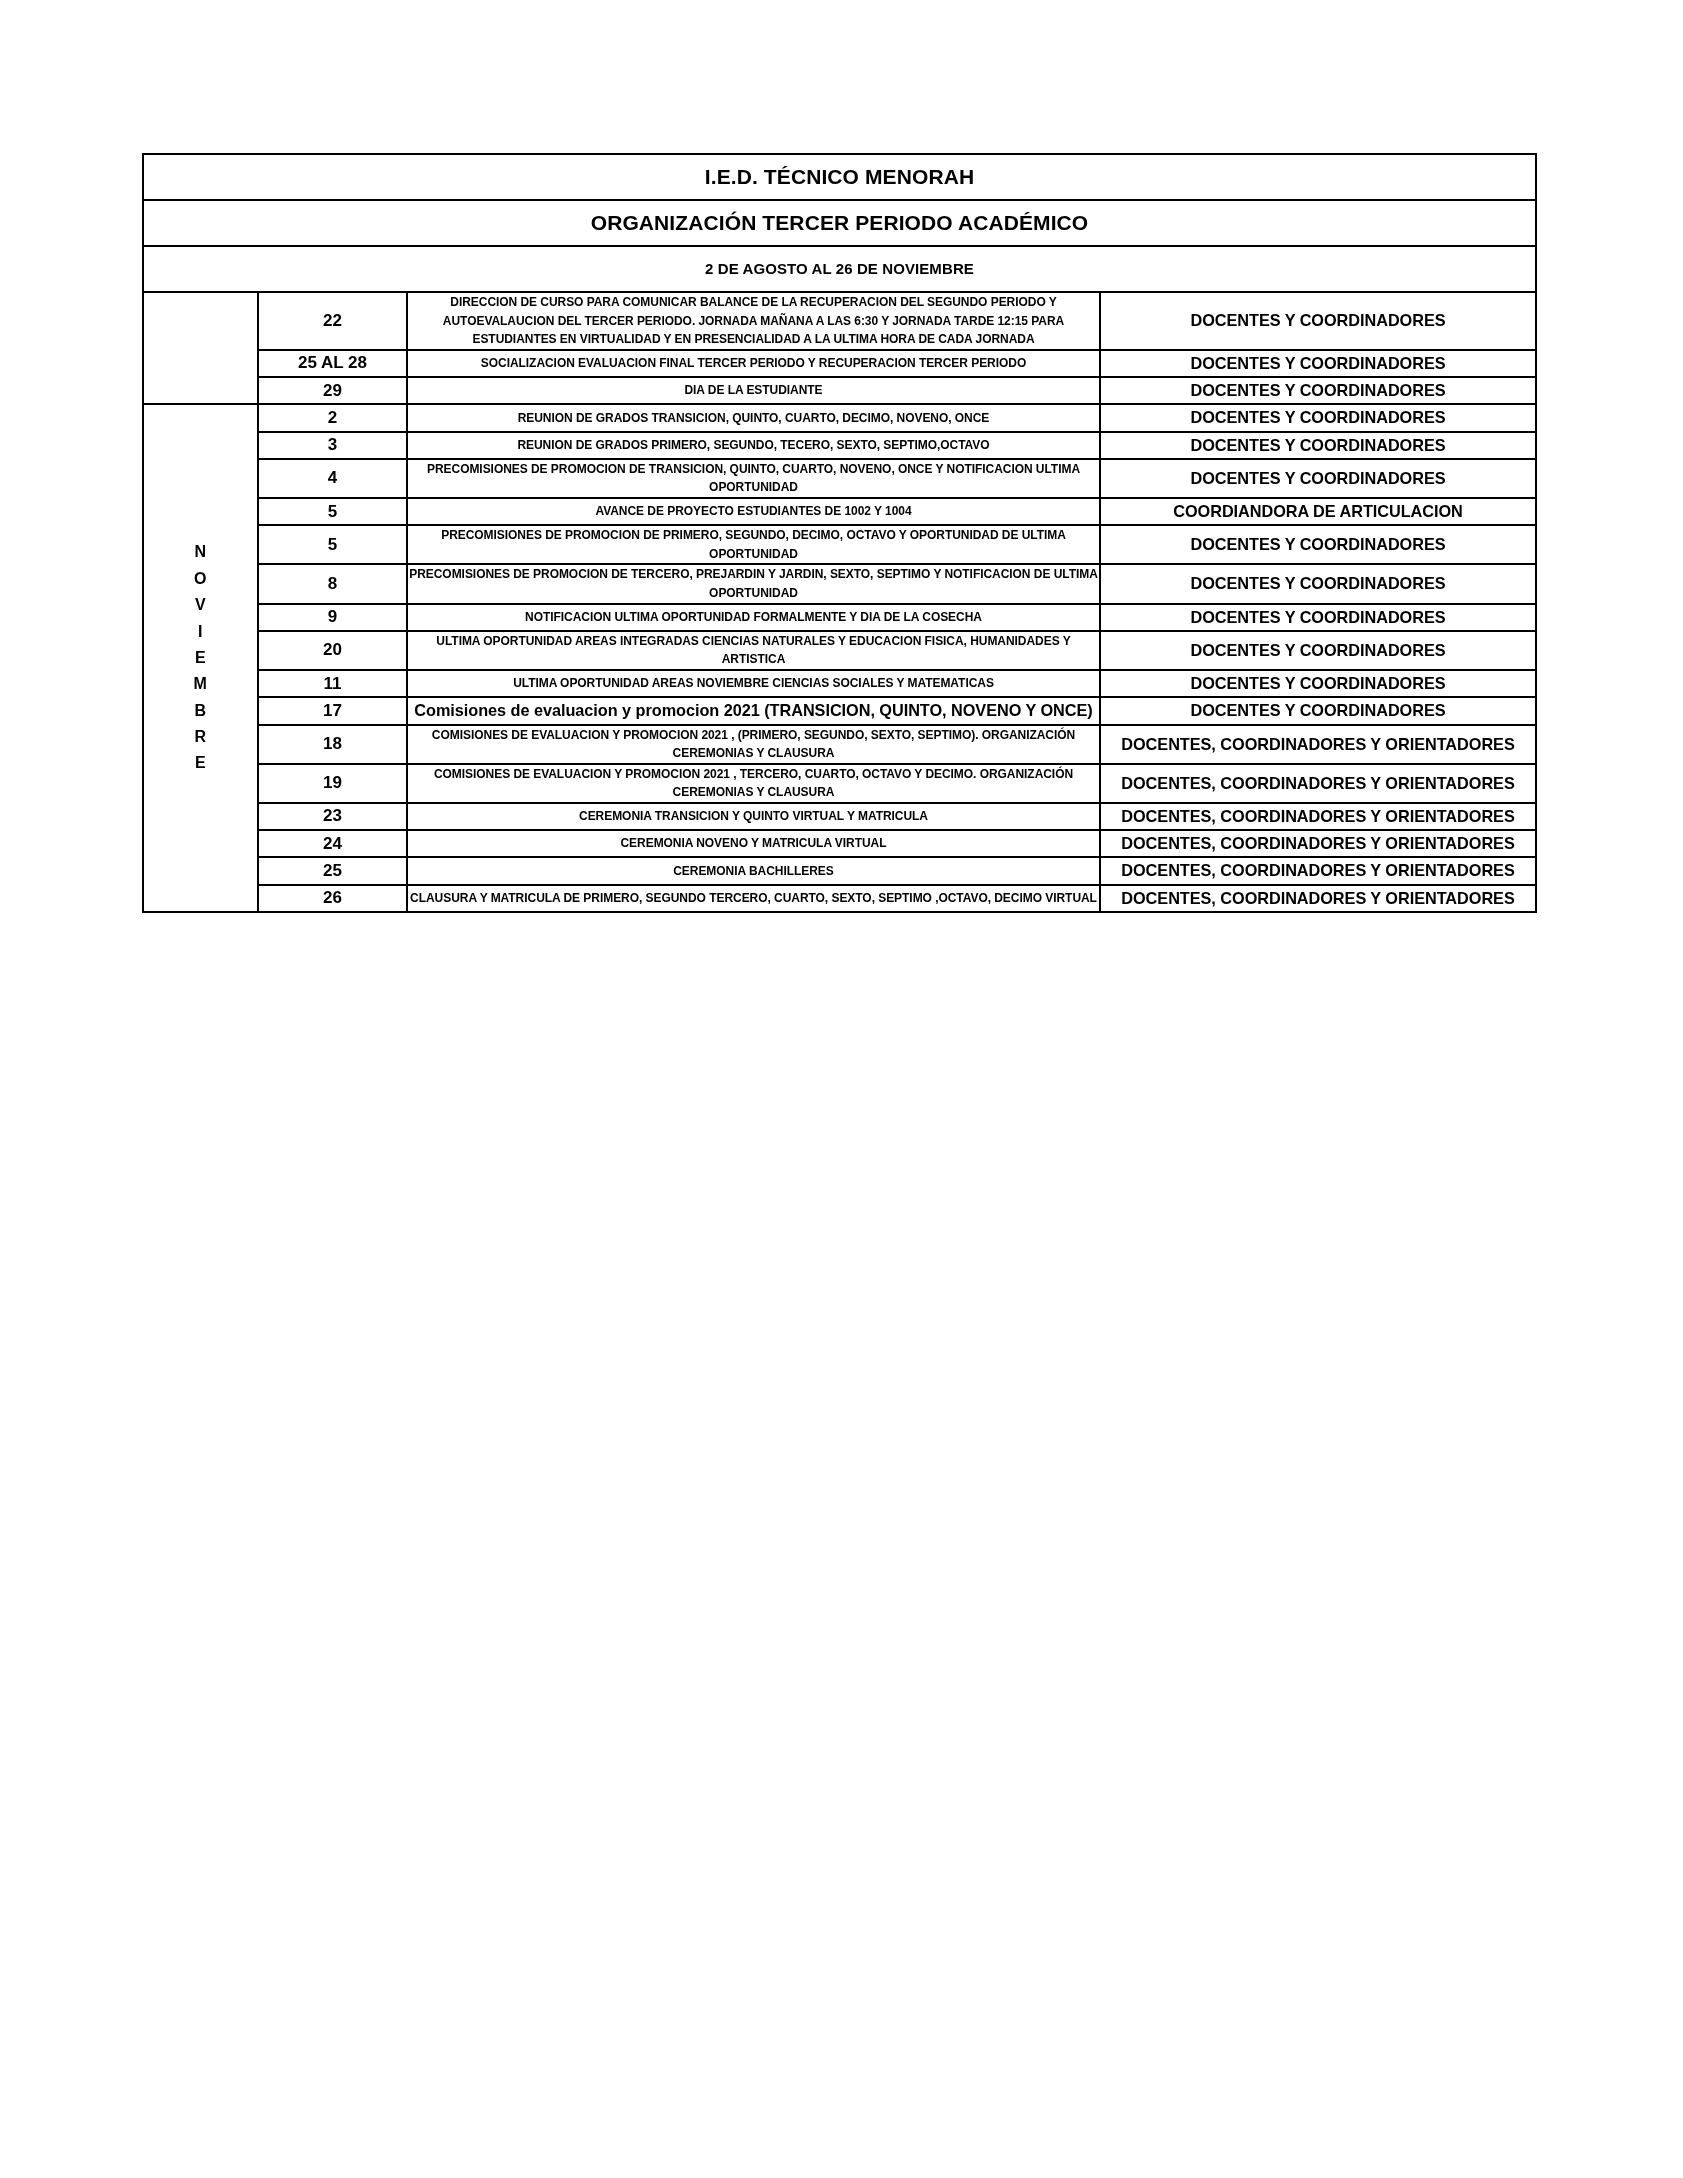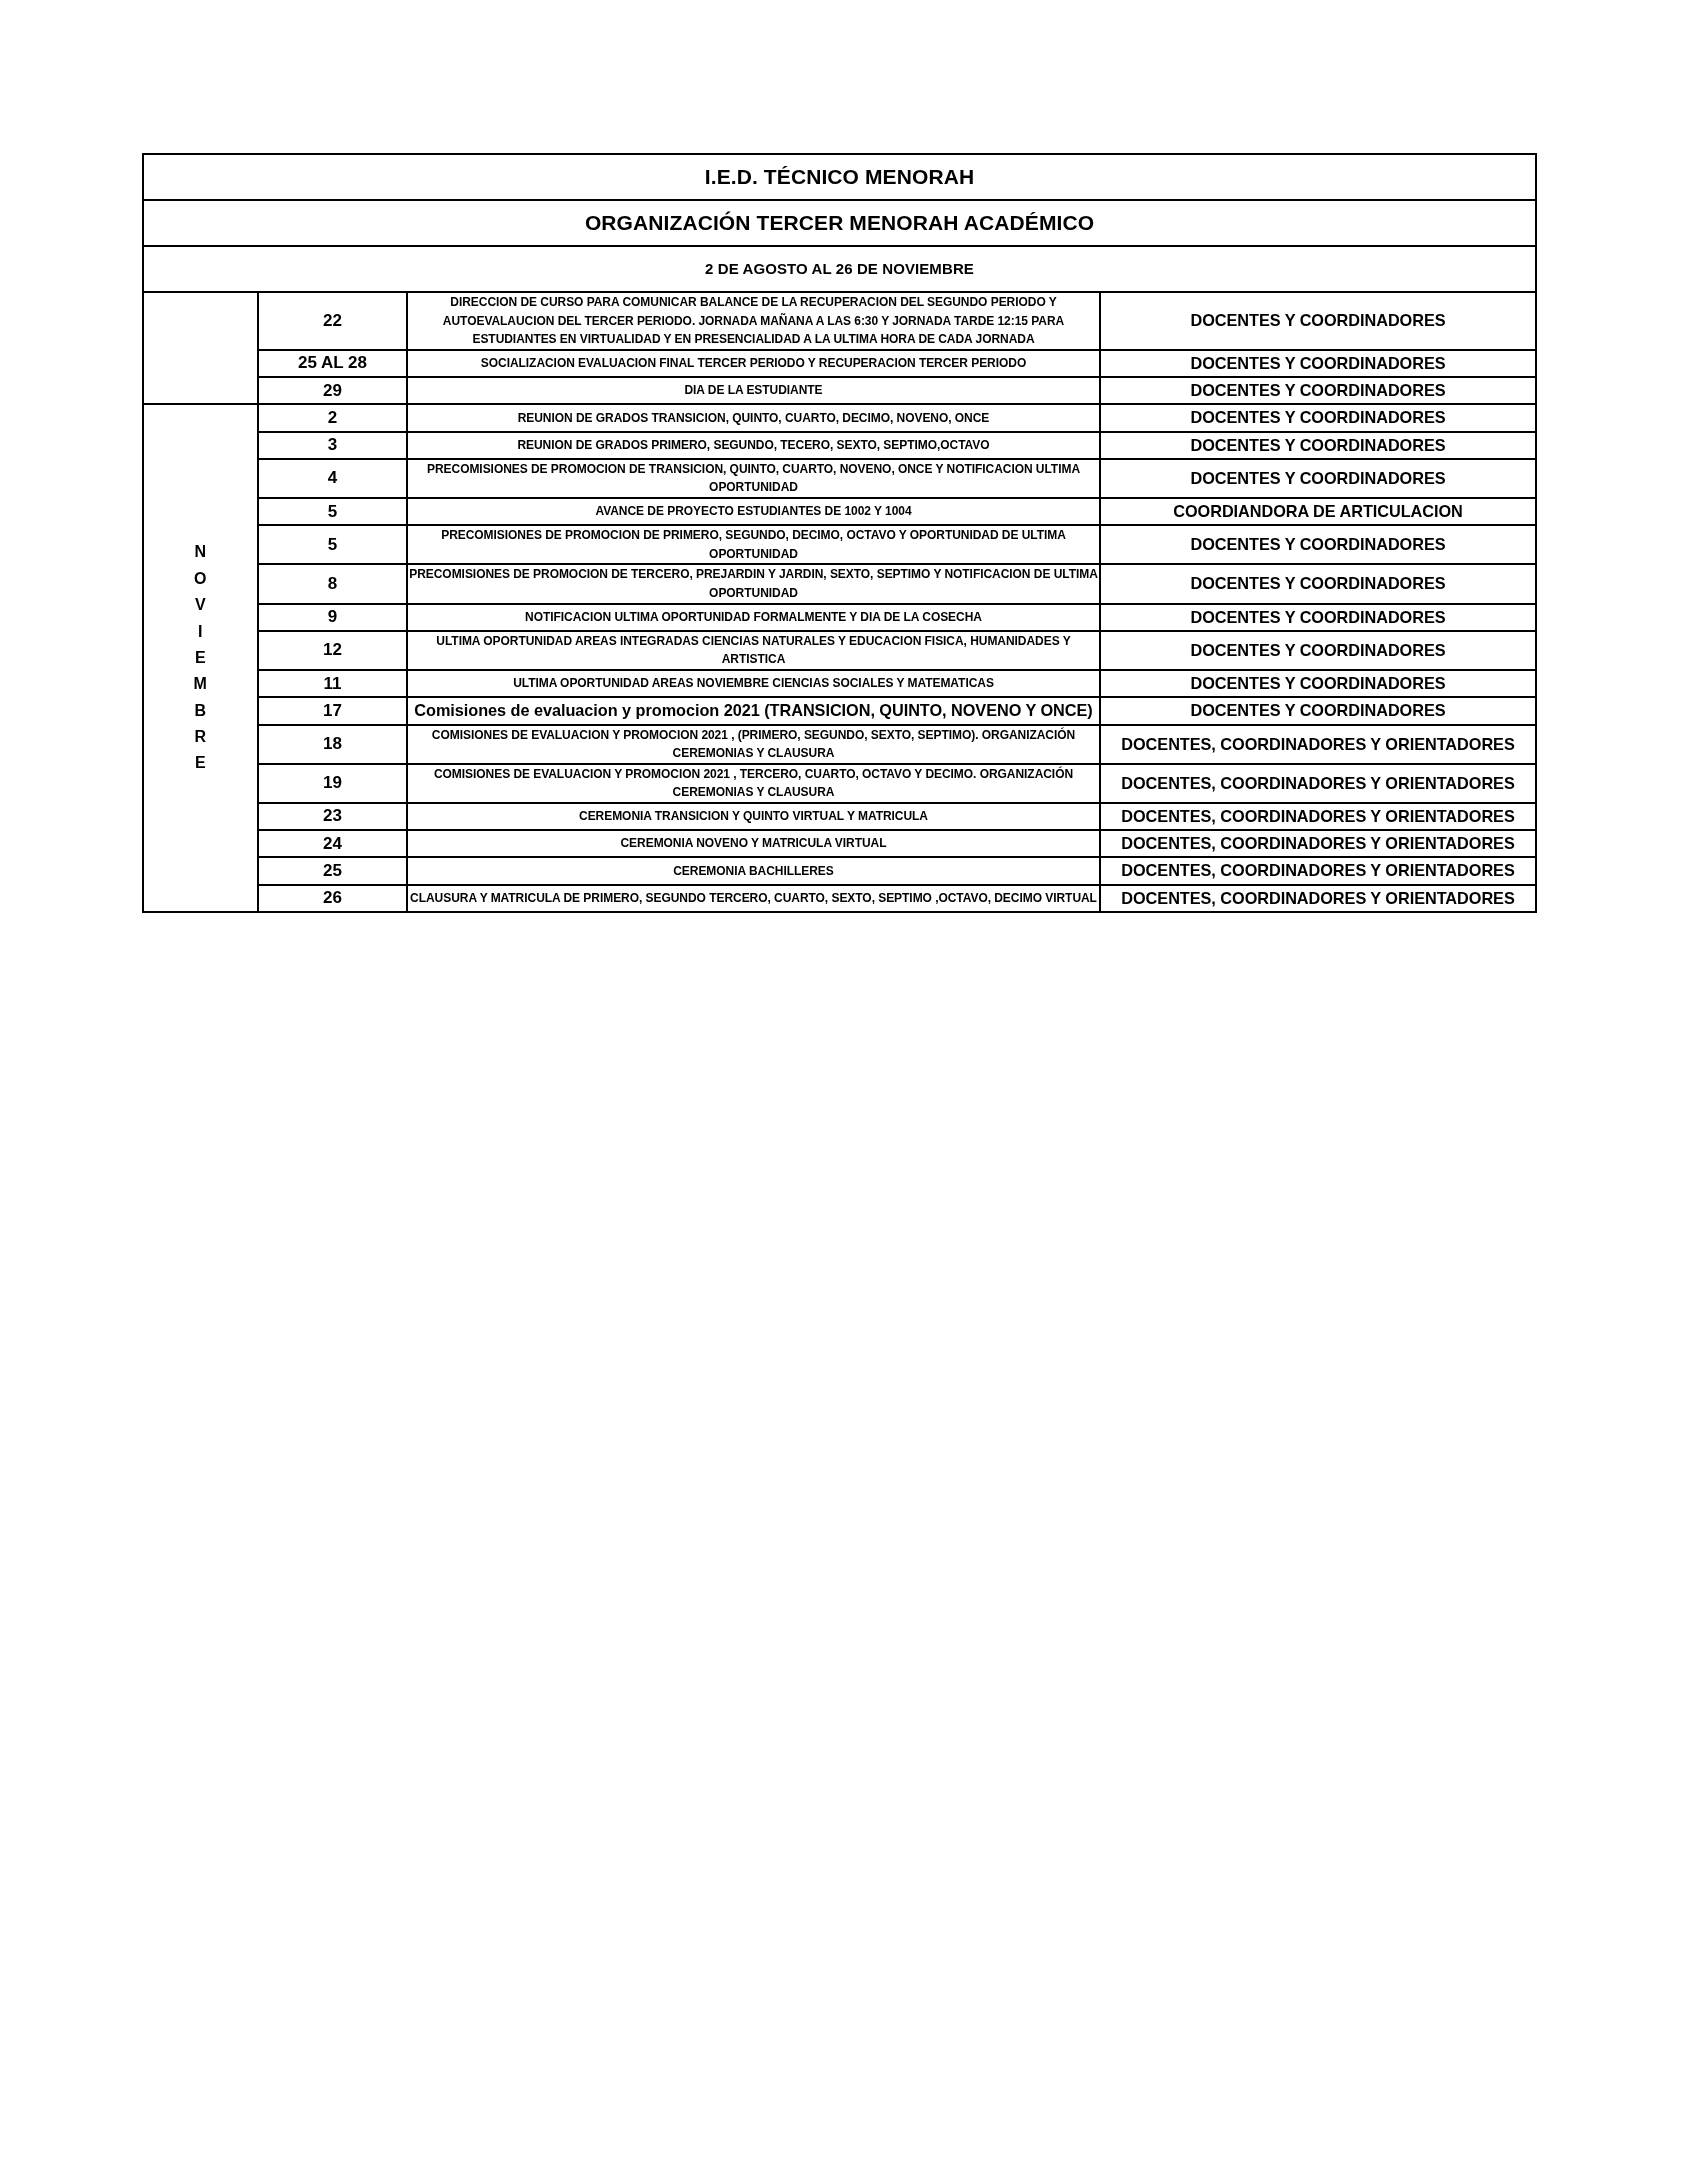--- a/index.html
+++ b/index.html
@@ -109,21 +109,21 @@
       <col class="c-day">
       <col class="c-act">
       <col class="c-resp">
     </colgroup>
     <tbody>
 
       <tr>
         <td class="hdr-cell h1" colspan="4">I.E.D. TÉCNICO MENORAH</td>
       </tr>
       <tr>
-        <td class="hdr-cell h2" colspan="4">ORGANIZACIÓN TERCER MENORAH ACADÉMICO</td>
+        <td class="hdr-cell h2" colspan="4">ORGANIZACIÓN TERCER PERIODO ACADÉMICO</td>
       </tr>
       <tr>
         <td class="hdr-cell h3" colspan="4">2 DE AGOSTO AL 26 DE NOVIEMBRE</td>
       </tr>
 
       <tr>
         <td class="month-cell month-blank" rowspan="3"></td>
         <td class="day-cell day-bottom">22</td>
         <td class="act-cell">DIRECCION DE CURSO PARA COMUNICAR BALANCE DE LA RECUPERACION DEL SEGUNDO PERIODO Y AUTOEVALAUCION DEL TERCER PERIODO. JORNADA MAÑANA A LAS 6:30 Y JORNADA TARDE 12:15 PARA ESTUDIANTES EN VIRTUALIDAD Y EN PRESENCIALIDAD A LA ULTIMA HORA DE CADA JORNADA</td>
         <td class="resp-cell">DOCENTES Y COORDINADORES</td>
@@ -190,21 +190,21 @@
         <td class="resp-cell">DOCENTES Y COORDINADORES</td>
       </tr>
 
       <tr>
         <td class="day-cell">9</td>
         <td class="act-cell">NOTIFICACION ULTIMA OPORTUNIDAD  FORMALMENTE Y DIA DE LA COSECHA</td>
         <td class="resp-cell">DOCENTES Y COORDINADORES</td>
       </tr>
 
       <tr>
-        <td class="day-cell">12</td>
+        <td class="day-cell">20</td>
         <td class="act-cell">ULTIMA OPORTUNIDAD AREAS INTEGRADAS CIENCIAS NATURALES Y EDUCACION FISICA, HUMANIDADES Y ARTISTICA</td>
         <td class="resp-cell">DOCENTES Y COORDINADORES</td>
       </tr>
 
       <tr>
         <td class="day-cell">11</td>
         <td class="act-cell">ULTIMA OPORTUNIDAD AREAS NOVIEMBRE CIENCIAS SOCIALES Y MATEMATICAS</td>
         <td class="resp-cell">DOCENTES Y COORDINADORES</td>
       </tr>
 

